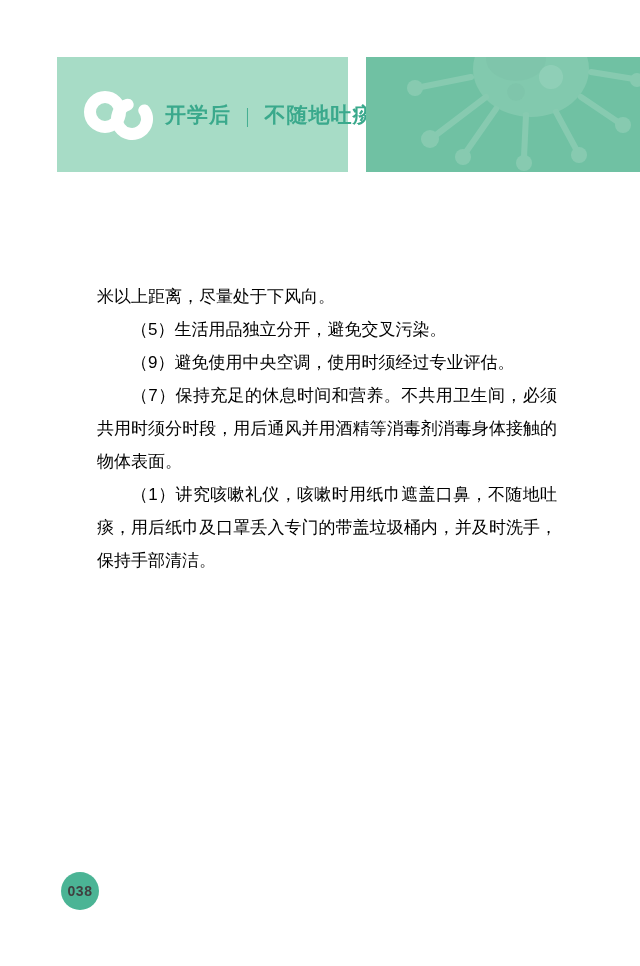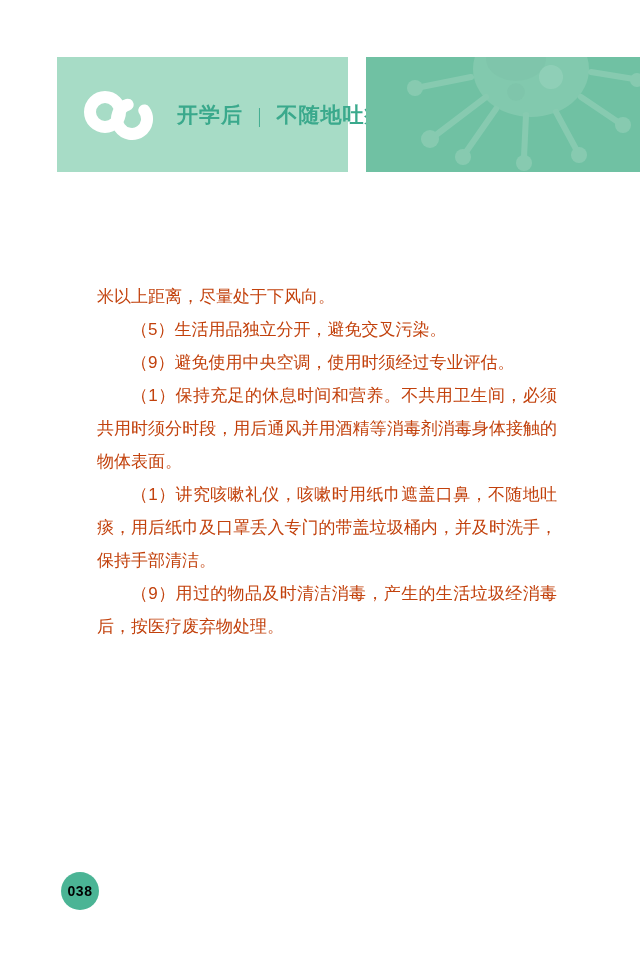--- a/index.html
+++ b/index.html
@@ -30,21 +30,21 @@
     background: #70c1a3;
     overflow: hidden;
   }
   .logo {
     position: absolute;
     left: 25px; top: 34px;
     width: 74px; height: 50px;
   }
   .header-title {
     position: absolute;
-    left: 120px; top: 0;
+    left: 108px; top: 0;
     height: 115px;
     display: flex;
     align-items: center;
     font-family: "DejaVu Serif", "Liberation Serif", serif;
     font-size: 21px;
     font-weight: 600;
     color: #3aa98c;
     letter-spacing: 1px;
     white-space: nowrap;
   }
@@ -59,41 +59,41 @@
     position: absolute;
     left: 0; top: 0;
     width: 274px; height: 115px;
   }
 
   
   .content {
     position: absolute;
     left: 97px; top: 280px;
     width: 460px;
-    color: #c2410c;
+    color: #000000;
     font-size: 17px;
     line-height: 33px;
     text-align: justify;
   }
   .content p {
     margin: 0;
     text-indent: 2em;
   }
   .content p.no-indent {
     text-indent: 0;
   }
 
   
   .page-badge {
     position: absolute;
     left: 61px; top: 872px;
     width: 38px; height: 38px;
     border-radius: 50%;
     background: #4bb495;
-    color: #000000;
+    color: #404040;
     font-size: 14px;
     font-weight: bold;
     display: flex;
     align-items: center;
     justify-content: center;
     letter-spacing: 0.5px;
   }
 </style>
 </head>
 <body>
@@ -142,20 +142,19 @@
         <circle cx="49" cy="31" r="8" stroke="none"></circle>
         <circle cx="271" cy="23" r="7" stroke="none"></circle>
       </g>
     </svg>
   </div>
 
   <div class="content">
     <p class="no-indent">米以上距离，尽量处于下风向。</p>
     <p>（5）生活用品独立分开，避免交叉污染。</p>
     <p>（9）避免使用中央空调，使用时须经过专业评估。</p>
-    <p>（1）保持充足的休息时间和营养。不共用卫生间，必须共用时须分时段，用后通风并用酒精等消毒剂消毒身体接触的物体表面。</p>
+    <p>（7）保持充足的休息时间和营养。不共用卫生间，必须共用时须分时段，用后通风并用酒精等消毒剂消毒身体接触的物体表面。</p>
     <p>（1）讲究咳嗽礼仪，咳嗽时用纸巾遮盖口鼻，不随地吐痰，用后纸巾及口罩丢入专门的带盖垃圾桶内，并及时洗手，保持手部清洁。</p>
-    <p>（9）用过的物品及时清洁消毒，产生的生活垃圾经消毒后，按医疗废弃物处理。</p>
   </div>
 
   <div class="page-badge">038</div>
 
 </div>
 
 </body></html>

